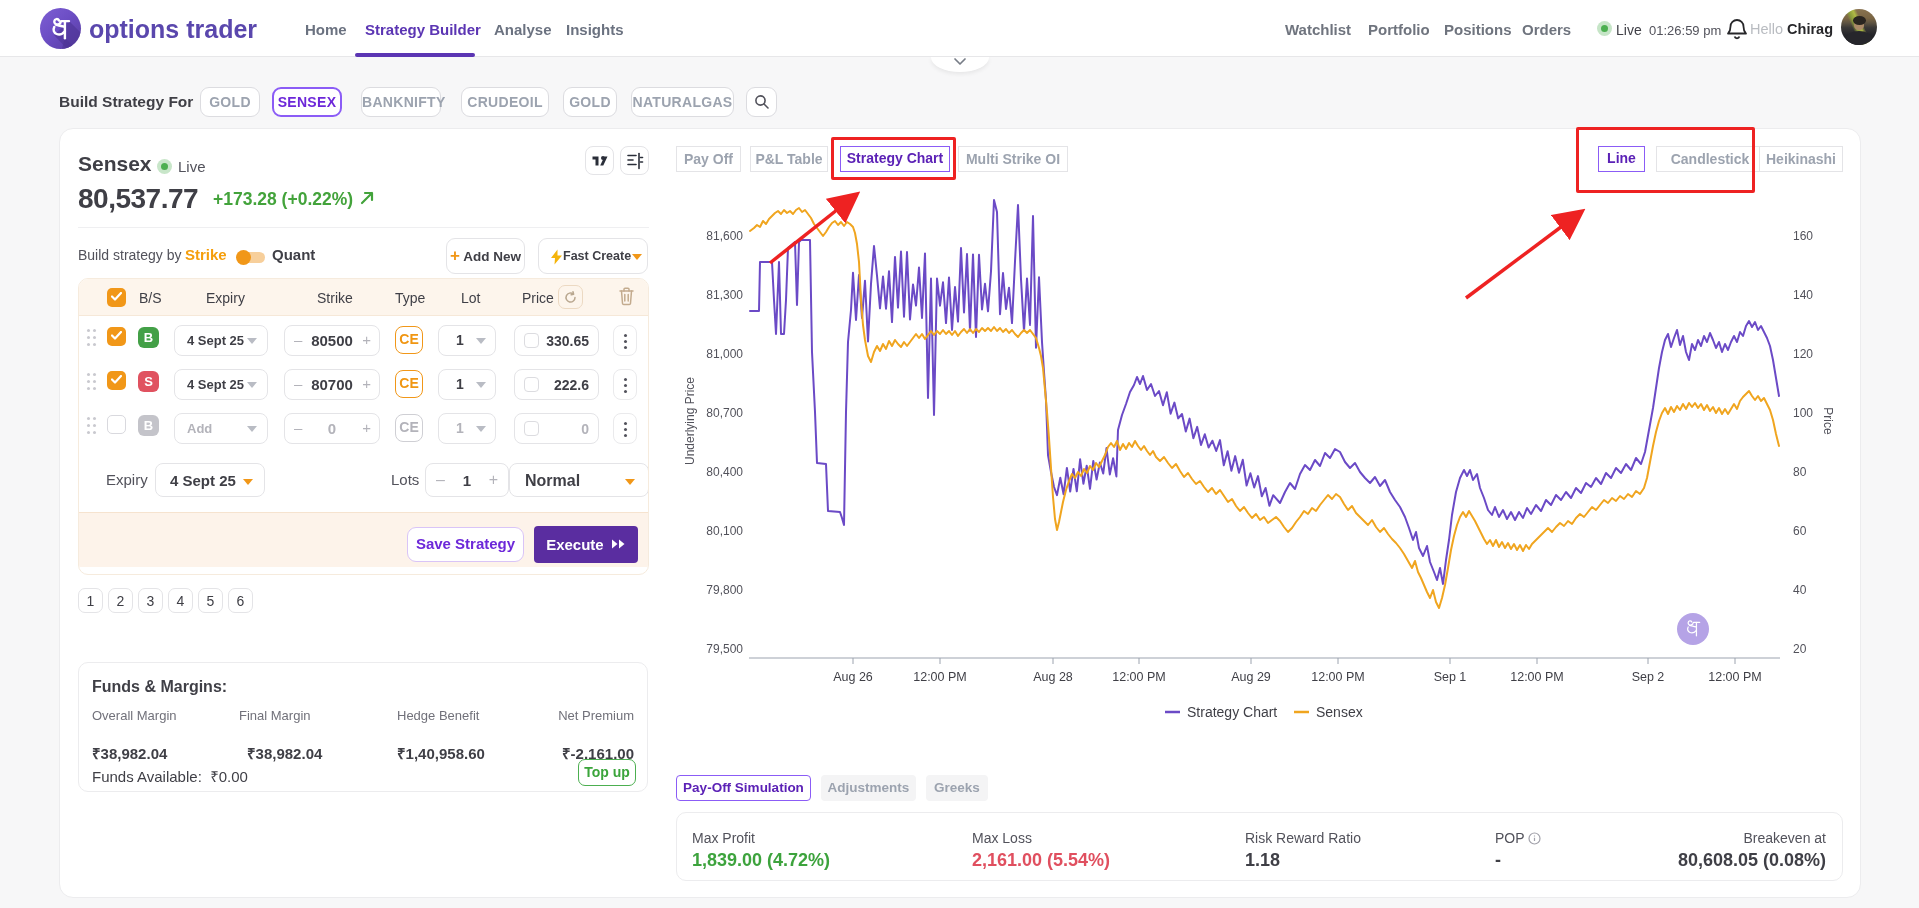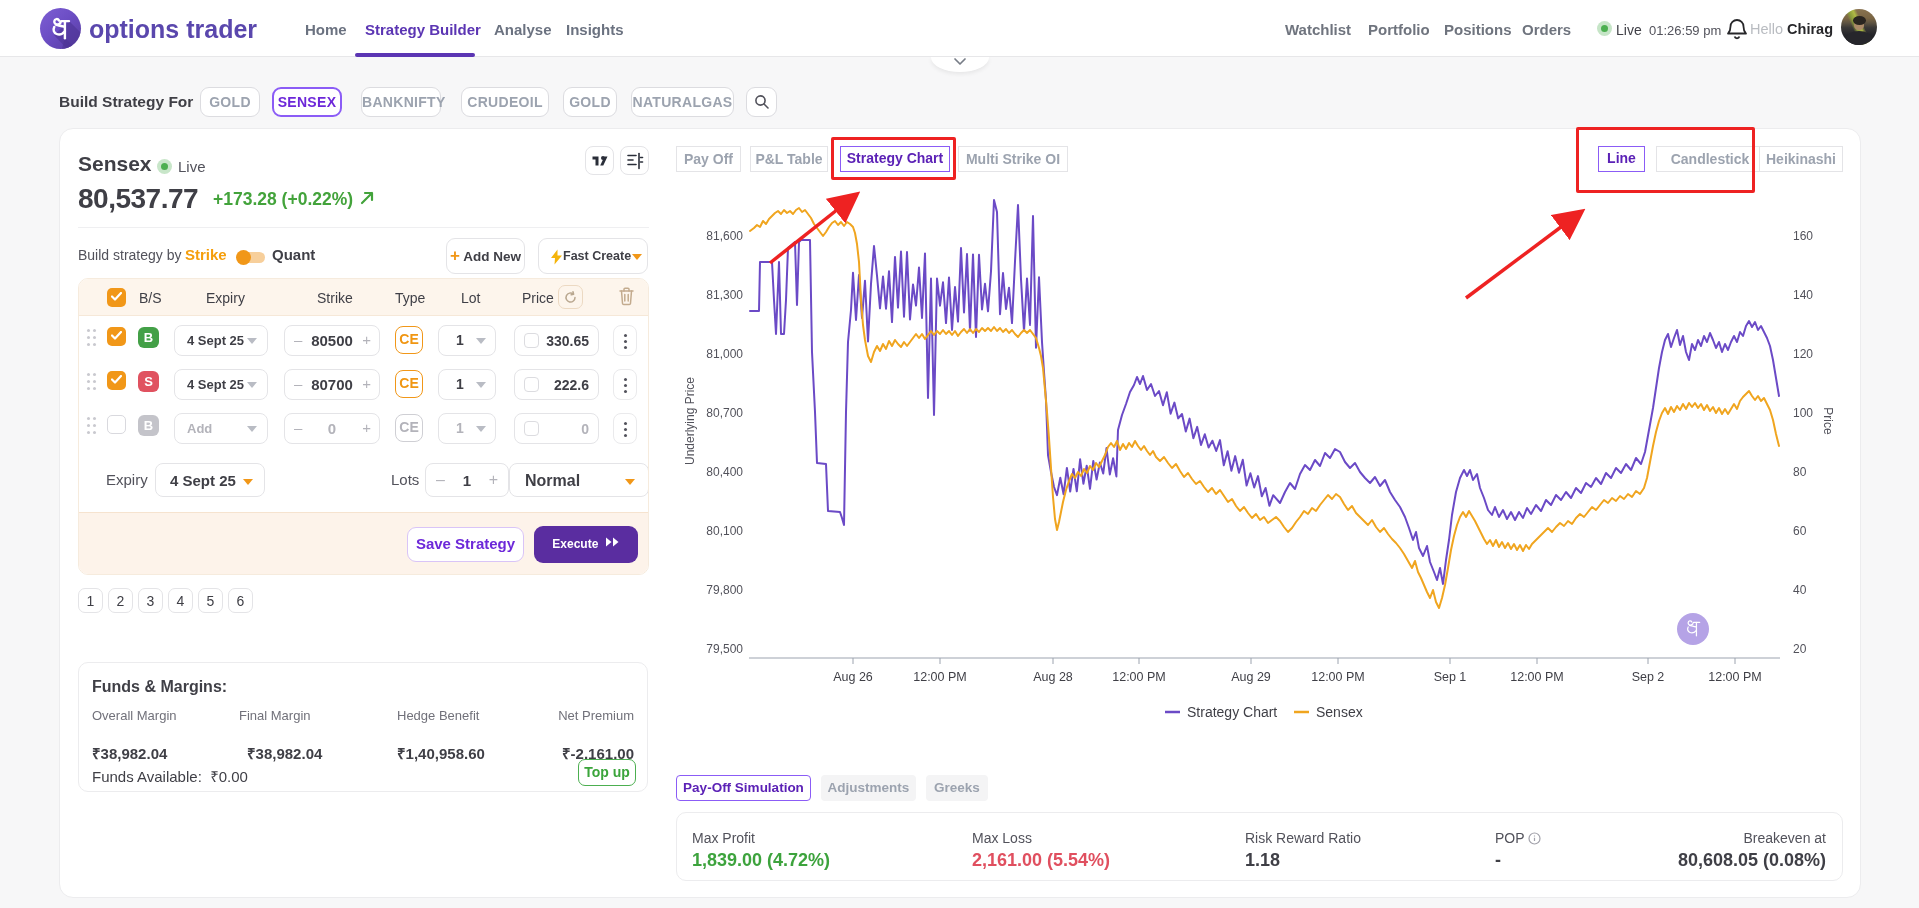--- a/index.html
+++ b/index.html
@@ -79,23 +79,23 @@
 .cebadge { position:absolute; left:316px; top:8px; width:28px; height:28px; border:1.7px solid #f19718; border-radius:8px; color:#f09612; font-size:14px; font-weight:bold; text-align:center; line-height:25px; background:#fff; }
 .sel-lot { position:absolute; left:359px; top:7px; width:58px; height:31px; border:1px solid #e4e4e7; border-radius:8px; }
 .sel-lot .v { position:absolute; left:17px; top:6px; font-size:14px; font-weight:bold; color:#3f3f46; }
 .pricebox { position:absolute; left:435px; top:7px; width:85px; height:31px; border:1px solid #e4e4e7; border-radius:8px; }
 .pricebox .pcb { position:absolute; left:9px; top:7px; width:15px; height:15px; border:1.5px solid #dcdce0; border-radius:4px; }
 .pricebox .pv { position:absolute; right:9px; top:7px; font-size:14px; font-weight:bold; color:#3f3f46; }
 .kebab { position:absolute; left:534px; top:7px; width:24px; height:31px; border:1px solid #eaeaec; border-radius:8px; }
 .kebab i { position:absolute; left:10px; width:3.4px; height:3.4px; border-radius:50%; background:#52525b; }
 .frow-label { font-size:15px; color:#52525b; position:absolute; }
 .sel34 { position:absolute; border:1px solid #e4e4e7; border-radius:8px; height:34px; background:#fff; }
-#creamfoot { position:absolute; left:0px; top:233px; width:571px; height:63px; background:#fdf3ea; border-top:1px solid #f6e3cf;padding-left:42px; }
+#creamfoot { position:absolute; left:0px; top:233px; width:571px; height:55px; background:#fdf3ea; border-top:1px solid #f6e3cf;padding-left:42px; }
 .btn-save { position:absolute; left:328px; top:14px; width:117px; height:35px; border:1.5px solid #d9c4f7; border-radius:9px; background:#fff; color:#6d28d9; font-size:15px; white-space:nowrap; font-weight:bold; text-align:center; line-height:32px; }
-.btn-exec { position:absolute; left:455px; top:13px; width:104px; height:37px; border-radius:9px; background:#5a2da0; color:#fff; font-size:12px; white-space:nowrap; font-weight:bold; text-align:center; line-height:37px; }
+.btn-exec { position:absolute; left:455px; top:13px; width:104px; height:37px; border-radius:4px; background:#5a2da0; color:#fff; font-size:15px; white-space:nowrap; font-weight:bold; text-align:center; line-height:37px; }
 .pgbtn { position:absolute; top:588px; width:25px; height:25px; border:1px solid #e4e4e7; border-radius:7px; background:#fff; font-size:14px; color:#3f3f46; text-align:center; line-height:24px; }
 
 #funds { position:absolute; left:78px; top:662px; width:570px; height:130px; border:1px solid #ececee; border-radius:10px; background:#fff; }
 #funds h3 { position:absolute; left:13px; top:15px; font-size:16px; color:#3f3f46; }
 .flabel { position:absolute; top:45px; font-size:13px; color:#71717a; }
 .fval { position:absolute; top:80px; font-size:15px; font-weight:bold; color:#3f3f46; }
 .favail { position:absolute; left:13px; top:103px; font-size:15px; color:#3f3f46; }
 .topup { position:absolute; left:499px; top:96px; width:58px; height:27px; border:1px solid #4caf50; border-radius:7px; color:#3ba53b; font-size:14px; font-weight:bold; text-align:center; line-height:25px; background:#fff; }
 
 .rtab { position:absolute; top:146px; height:26px; border:1px solid #e4e4e7; border-radius:0; background:#fff; color:#9ca3af; font-size:14px; white-space:nowrap; font-weight:bold; text-align:center; line-height:24px; }

